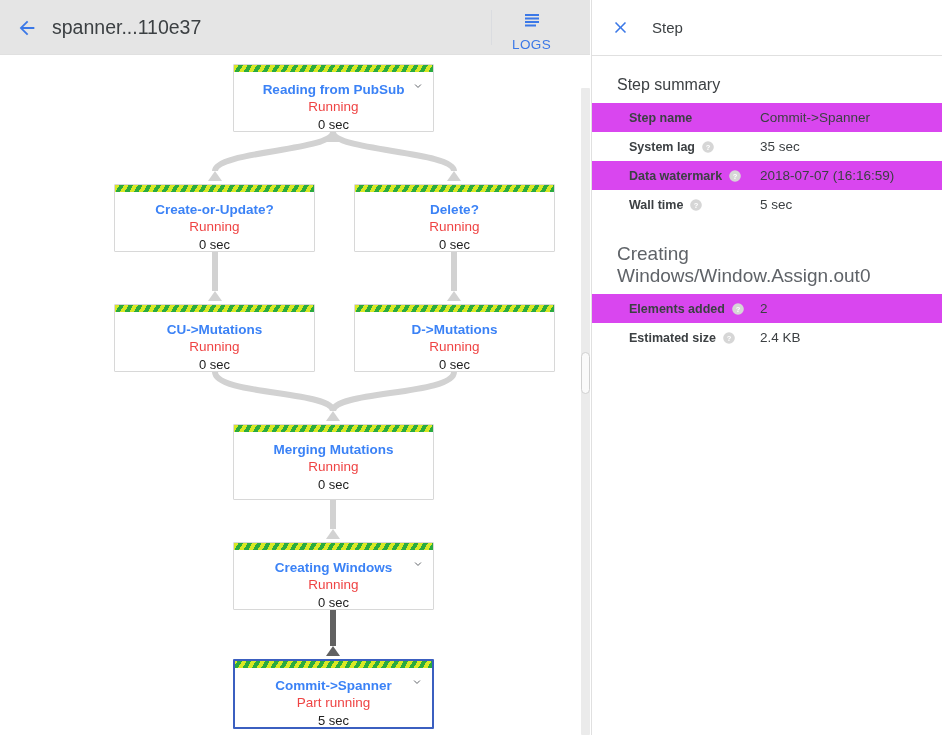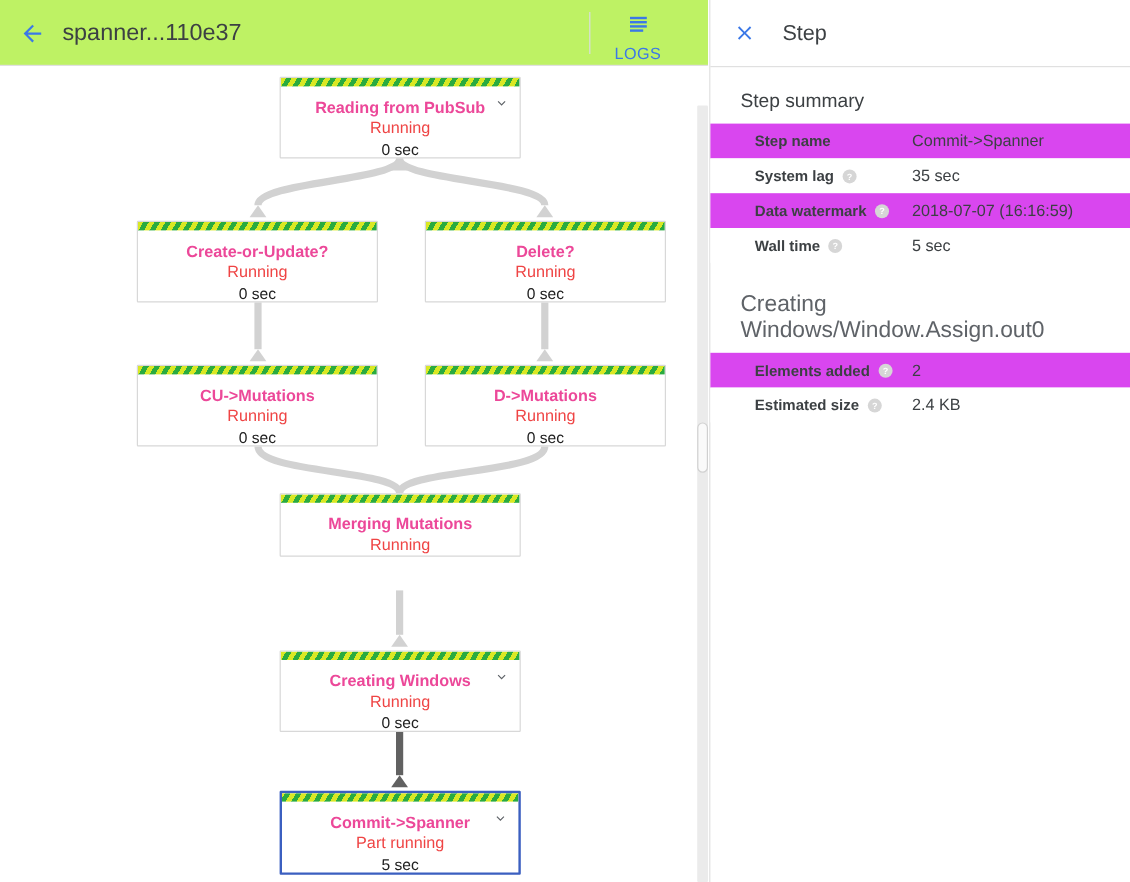--- a/index.html
+++ b/index.html
@@ -25,21 +25,21 @@
     height: 735px;
     background: #ffffff;
     overflow: hidden;
   }
 
   #app-header {
     position: absolute;
     left: 0; top: 0;
     width: 590px;
     height: 55px;
-    background: #bef264;
+    background: #e5e5e5;
     border-bottom: 1px solid #e0e0e0;
     box-sizing: border-box;
   }
   #back-button {
     position: absolute;
     left: 8px; top: 9px;
     width: 38px; height: 38px;
     border: none;
     background: transparent;
     padding: 0;
@@ -124,21 +124,21 @@
     );
   }
   .node-body {
     padding: 9px 0 10px 0;
     text-align: center;
     position: relative;
   }
   .node-title {
     font-size: 13.5px;
     font-weight: bold;
-    color: #ec4899;
+    color: #3b82f6;
     line-height: 17px;
   }
   .node-status {
     font-size: 13.5px;
     color: #ef4444;
     line-height: 18px;
   }
   .node-time {
     font-size: 13px;
     color: #212121;
@@ -202,21 +202,21 @@
     display: flex;
     align-items: center;
     justify-content: center;
     border-radius: 50%;
   }
   #side-title {
     position: absolute;
     left: 60px; top: 0;
     height: 55px;
     line-height: 55px;
-    font-size: 18px;
+    font-size: 15px;
     color: #3c4043;
   }
 
   #side-content {
     padding: 20px 0 0 0;
   }
   .section-heading {
     font-size: 16px;
     color: #3c4043;
     padding: 0 0 9px 25px;
@@ -353,21 +353,21 @@
           </div>
         </div>
         <div class="node" style="left: 354px; top: 249px; width: 201px; height: 68px;">
           <div class="node-stripe"></div>
           <div class="node-body">
             <div class="node-title">D-&gt;Mutations</div>
             <div class="node-status">Running</div>
             <div class="node-time">0 sec</div>
           </div>
         </div>
-        <div class="node" style="left: 233px; top: 356px; width: 201px; height: 53px;">
+        <div class="node" style="left: 233px; top: 369px; width: 201px; height: 76px;">
           <div class="node-stripe"></div>
           <div class="node-body">
             <div class="node-title">Merging Mutations</div>
             <div class="node-status">Running</div>
             <div class="node-time">0 sec</div>
           </div>
         </div>
         <div class="node" style="left: 233px; top: 487px; width: 201px; height: 68px;">
           <div class="node-stripe"></div>
           <div class="node-body">

